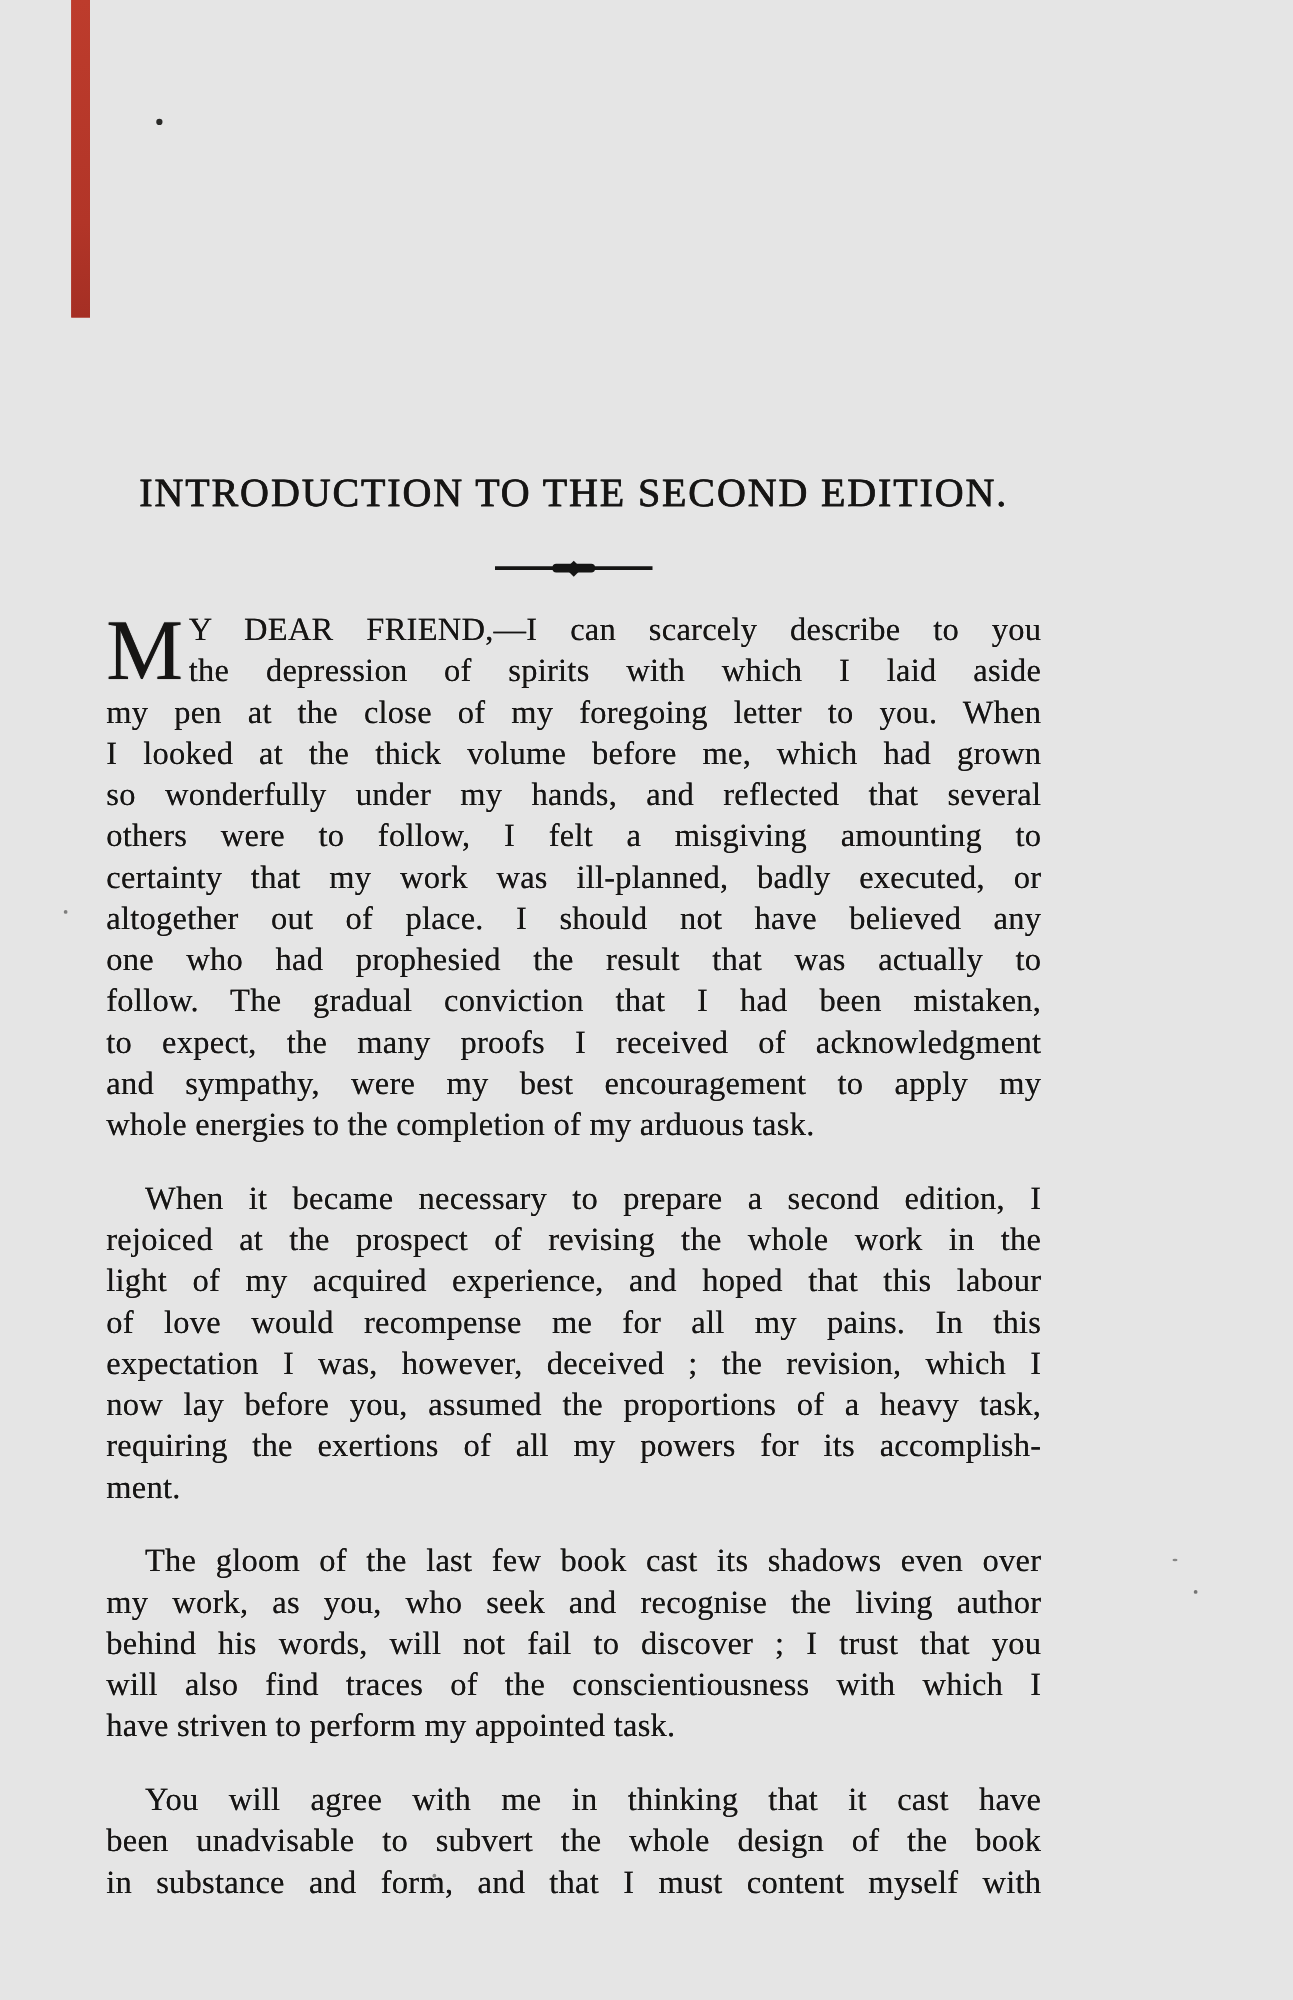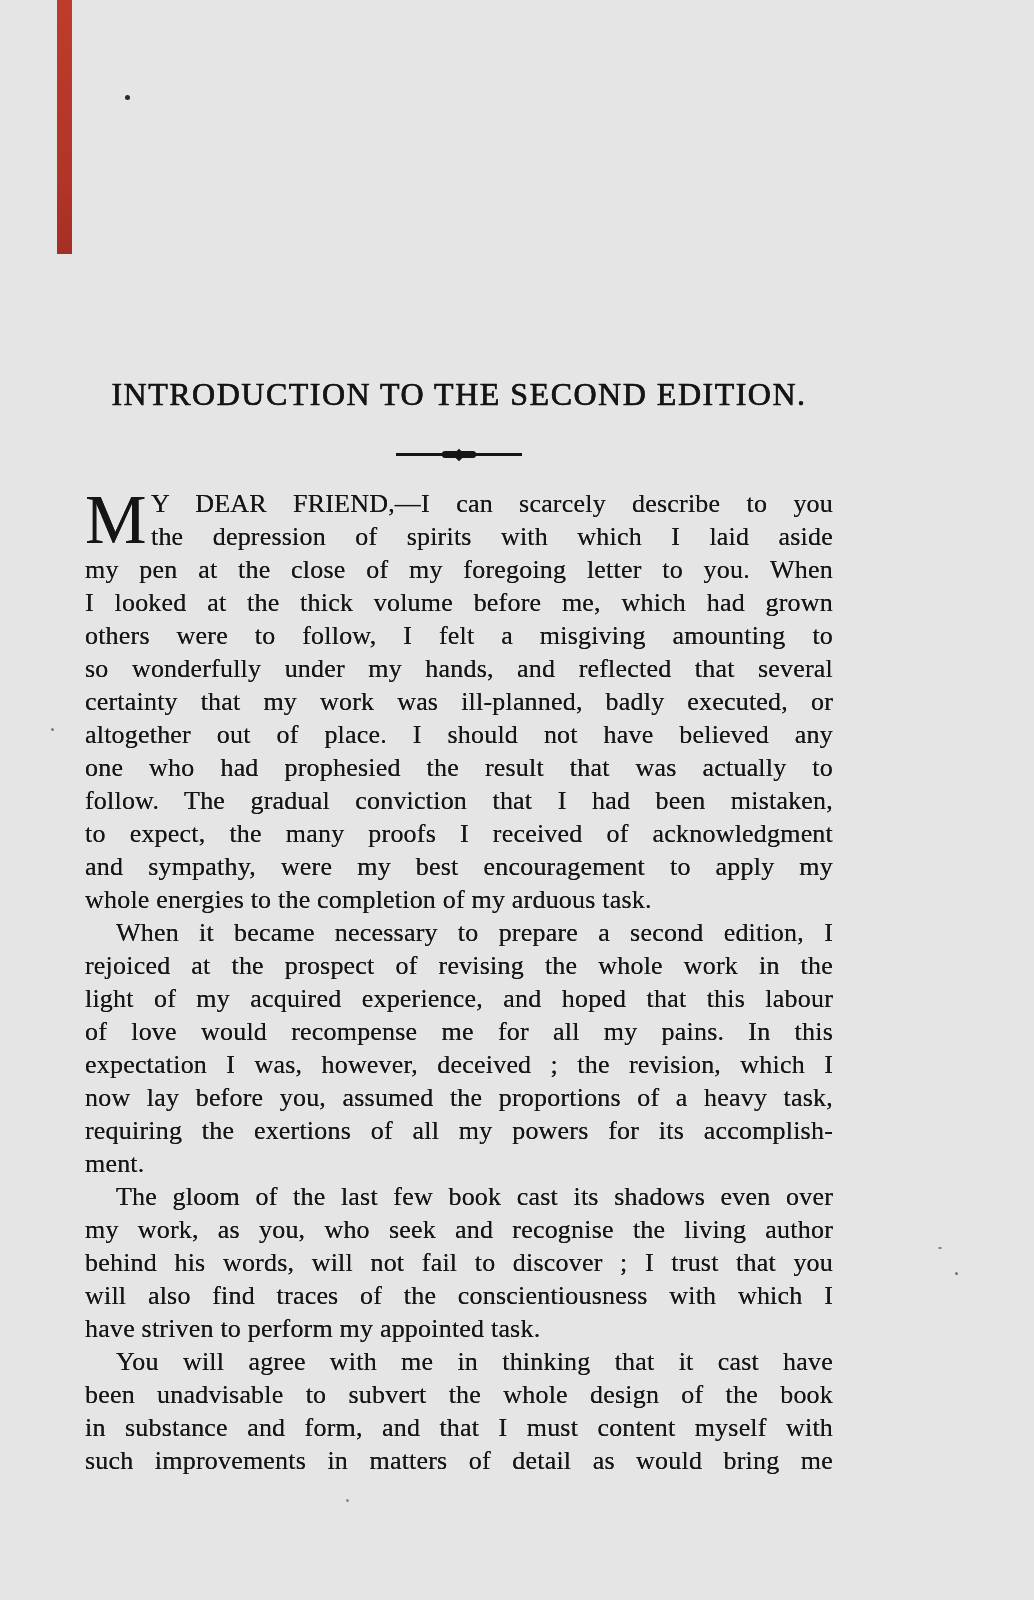--- a/index.html
+++ b/index.html
@@ -78,21 +78,21 @@
   .line {
     line-height: 33px;
     height: 33px;
     text-align: justify;
     text-align-last: justify;
     overflow: visible;
     white-space: nowrap;
     white-space: normal;
   }
   .line.pend { text-align-last: left; }
-  .line.pstart { padding-left: 31px; }
+  .line.pstart { padding-left: 31px; margin-top: 26px; }
   .dropcap {
     float: left;
     width: 56px; height: 66px;
     margin-right: 10px;
     font-size: 69px;
     line-height: 67px;
     font-weight: 400;
     text-shadow: 0 0 0.6px rgba(22,21,20,.9);
   }
 </style>
@@ -116,22 +116,22 @@
     <div class="divider"></div>
 
     <div class="bodytext">
 
       <div class="para">
         <span class="dropcap">M</span>
         <div class="line">Y DEAR FRIEND,—I can scarcely describe to you</div>
         <div class="line">the depression of spirits with which I laid aside</div>
         <div class="line">my pen at the close of my foregoing letter to you.  When</div>
         <div class="line">I looked at the thick volume before me, which had grown</div>
+        <div class="line">so wonderfully under my hands, and reflected that several</div>
         <div class="line">others were to follow, I felt a misgiving amounting to</div>
-        <div class="line">so wonderfully under my hands, and reflected that several</div>
         <div class="line">certainty that my work was ill-planned, badly executed, or</div>
         <div class="line">altogether out of place.  I should not have believed any</div>
         <div class="line">one who had prophesied the result that was actually to</div>
         <div class="line">follow.  The gradual conviction that I had been mistaken,</div>
         <div class="line">to expect, the many proofs I received of acknowledgment</div>
         <div class="line">and sympathy, were my best encouragement to apply my</div>
         <div class="line pend">whole energies to the completion of my arduous task.</div>
       </div>
 
       <div class="para">
@@ -150,18 +150,17 @@
         <div class="line">my work, as you, who seek and recognise the living author</div>
         <div class="line">behind his words, will not fail to discover ; I trust that you</div>
         <div class="line">will also find traces of the conscientiousness with which I</div>
         <div class="line pend">have striven to perform my appointed task.</div>
       </div>
 
       <div class="para">
         <div class="line pstart">You will agree with me in thinking that it cast have</div>
         <div class="line">been unadvisable to subvert the whole design of the book</div>
         <div class="line">in substance and form, and that I must content myself with</div>
-        <div class="line">such improvements in matters of detail as would bring me</div>
       </div>
 
     </div>
   </div>
 </div>
 
 </body></html>

